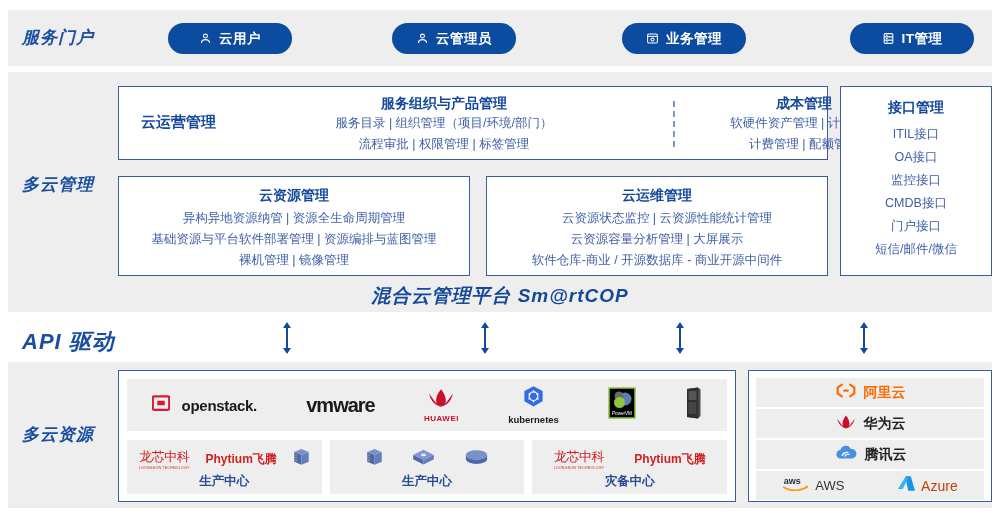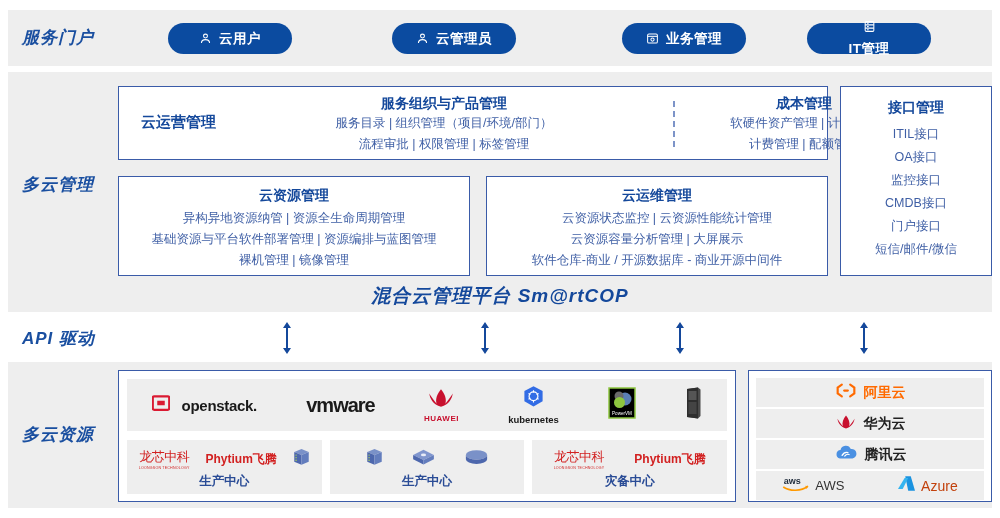--- a/index.html
+++ b/index.html
@@ -93,21 +93,21 @@
 
   #platform-title {
     position: absolute; left: 0; top: 283px; width: 984px;
     left: 8px;
     text-align: center;
     font-size: 19px; font-weight: bold; font-style: italic;
     color: #14489b; letter-spacing: 1px;
   }
 
   
-  #api-band-label { left: 22px; top: 327px; font-size: 17px; }
+  #api-band-label { left: 22px; top: 327px; font-size: 22px; }
   .arrow { position: absolute; top: 320px; width: 12px; height: 36px; }
 
   
   #mcr-band { left: 8px; top: 362px; width: 984px; height: 146px; }
   #mcr-label { left: 22px; top: 423px; font-size: 17px; }
 
   #res-panel-left { left: 118px; top: 370px; width: 618px; height: 132px; padding: 8px; }
   #res-panel-right { left: 748px; top: 370px; width: 244px; height: 132px; padding: 7px; }
 
   .logo-strip {
@@ -191,21 +191,21 @@
     <span class="ico">
       <svg width="13" height="13" viewBox="0 0 24 24" fill="none" stroke="#fff" stroke-width="1.9">
         <rect x="3" y="3.5" width="18" height="17" rx="2.5"></rect>
           <path d="M3 8h18"></path>
           <circle cx="12" cy="14" r="3"></circle>
       </svg>
     </span>
     <span>业务管理</span>
   </button>
 
-  <button class="portal-btn" style="left:807px; width:124px;flex-direction:column;">
+  <button class="portal-btn" style="left:850px; width:124px;">
     <span class="ico">
       <svg width="13" height="13" viewBox="0 0 24 24" fill="none" stroke="#fff" stroke-width="1.9">
         <rect x="4" y="3" width="16" height="18" rx="2"></rect>
           <path d="M4 9h16M4 15h16M7.5 6h3M7.5 12h3M7.5 18h3"></path>
       </svg>
     </span>
     <span>IT管理</span>
   </button>
 
   <div class="band" id="mcm-band"></div>

